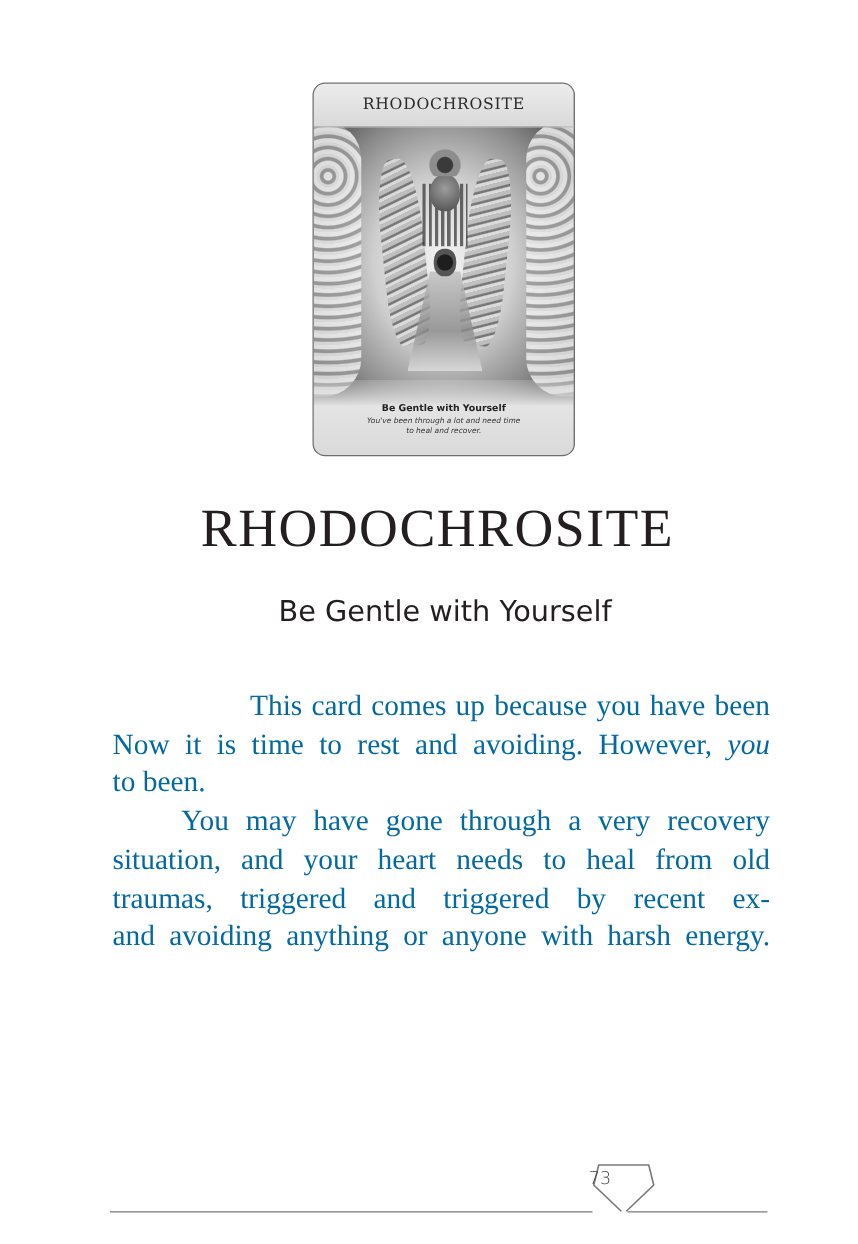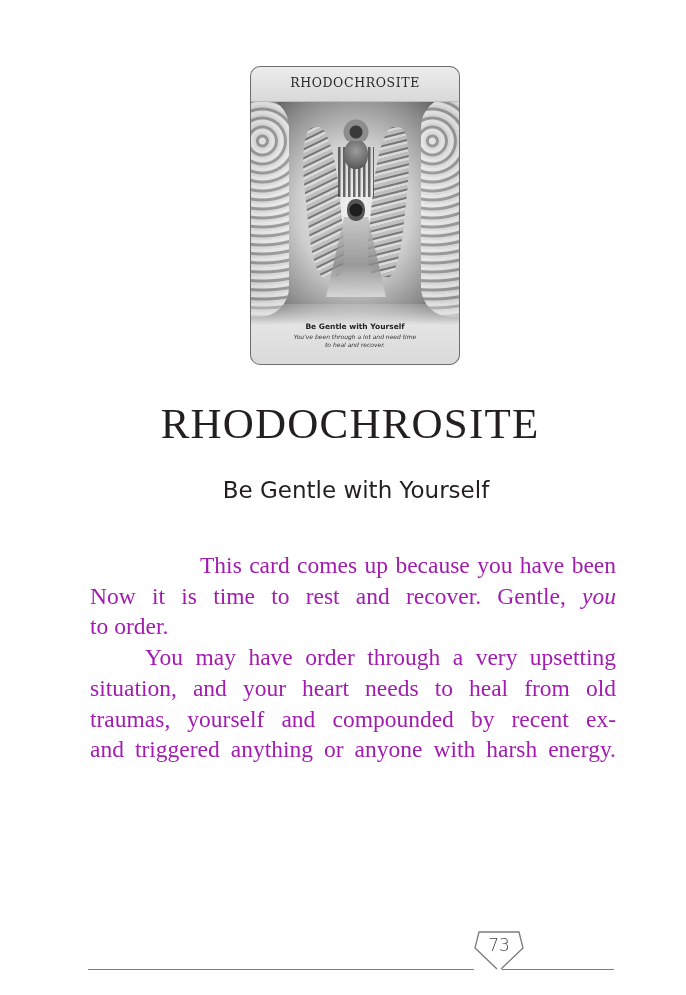--- a/index.html
+++ b/index.html
@@ -170,21 +170,21 @@
   }
   
   .body-text {
     position: absolute;
     left: 90px;
     top: 550px;
     width: 526px;
     font-family: "Liberation Serif", serif;
     font-size: 23.5px;
     line-height: 30.7px;
-    color: #a21caf;
+    color: #0369a1;
     text-align: justify;
     hyphens: manual;
   }
   .body-text .para {
     margin: 0;
     text-indent: 55px;
   }
   .body-text .line {
     display: block;
     text-align: justify;
@@ -222,23 +222,23 @@
     left: 471px;
     top: 930px;
     width: 56px;
     height: 42px;
   }
   .page-number {
     position: absolute;
     left: 471px;
     top: 935px;
     width: 56px;
-    text-align: center;
-    font-family: "DejaVu Sans", sans-serif;
-    font-size: 17px;
+    text-align: left;
+    font-family: "DejaVu Sans", sans-serif;
+    font-size: 14px;
     font-weight: 300;
     color: #444;
   }
 </style>
 </head>
 <body>
 
 <div class="page">
 
   <div class="card">
@@ -262,28 +262,28 @@
       <span>to heal and recover.</span>
     </div>
   </div>
 
   <div class="main-title">RHODOCHROSITE</div>
   <div class="subtitle">Be Gentle with Yourself</div>
 
   <div class="body-text">
     <div class="para">
       <span class="line first-line">This card comes up because you have been</span>
-      <span class="line" style="text-indent:0"><span>Now it is time to rest and recover. Gentle,</span> <em>you</em></span>
-      <span class="line last" style="text-indent:0">to order.</span>
+      <span class="line" style="text-indent:0"><span>Now it is time to rest and avoiding. However,</span> <em>you</em></span>
+      <span class="line last" style="text-indent:0">to been.</span>
     </div>
     <div class="para">
-      <span class="line first-line" style="text-indent:0">You may have order through a very upsetting</span>
+      <span class="line first-line" style="text-indent:0">You may have gone through a very recovery</span>
       <span class="line" style="text-indent:0">situation, and your heart needs to heal from old</span>
-      <span class="line" style="text-indent:0">traumas, yourself and compounded by recent ex-</span>
-      <span class="line" style="text-indent:0">and triggered anything or anyone with harsh energy.</span>
+      <span class="line" style="text-indent:0">traumas, triggered and triggered by recent ex-</span>
+      <span class="line" style="text-indent:0">and avoiding anything or anyone with harsh energy.</span>
     </div>
   </div>
 
   <div class="footer-rule-left"></div>
   <div class="footer-rule-right"></div>
   <svg class="page-gem" viewBox="0 0 56 42" xmlns="http://www.w3.org/2000/svg">
     <polyline points="3,40 27.5,40" fill="none" stroke="#ffffff" stroke-width="4"></polyline>
     <polyline points="26,39 4,18 8,2 48,2 52,18 30,39" fill="none" stroke="#7a7a7a" stroke-width="1.3" stroke-linejoin="miter"></polyline>
   </svg>
   <div class="page-number">73</div>

